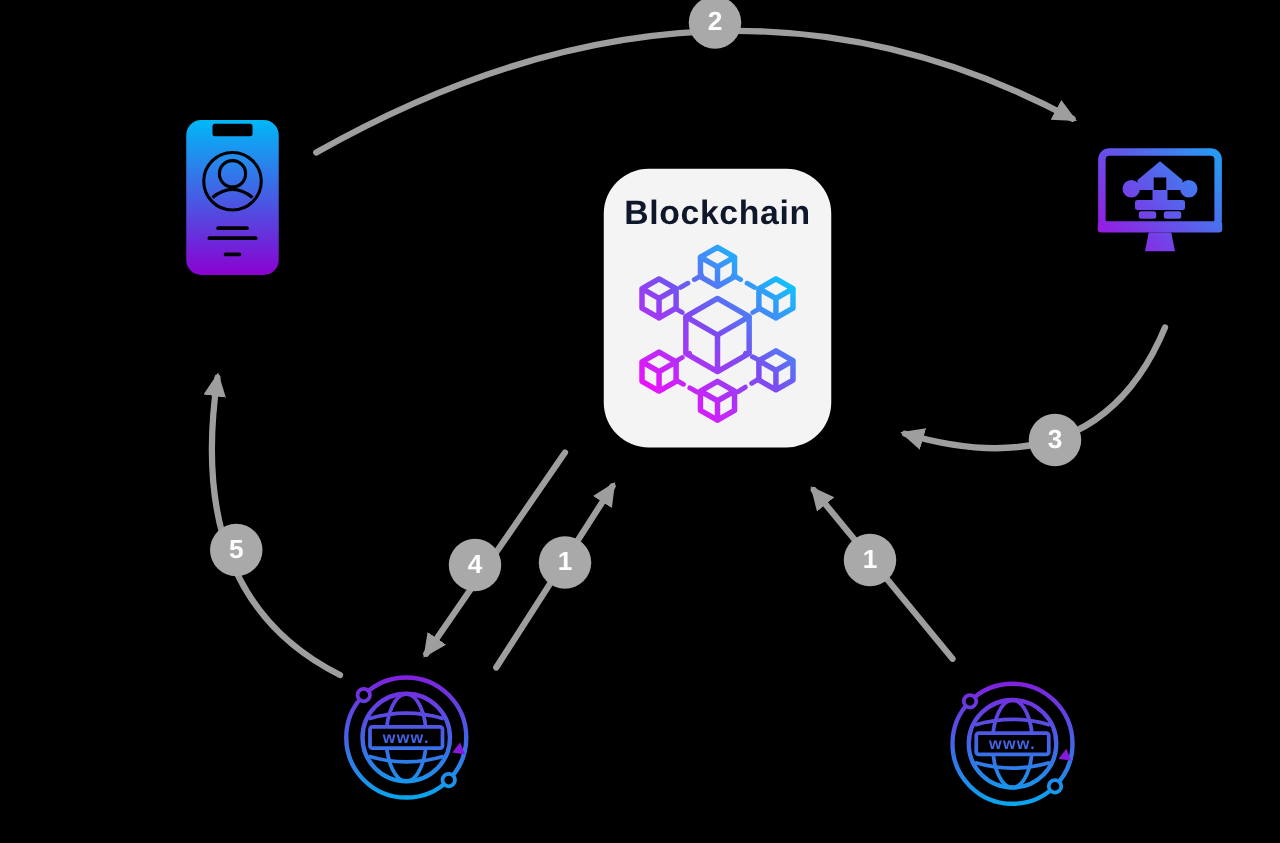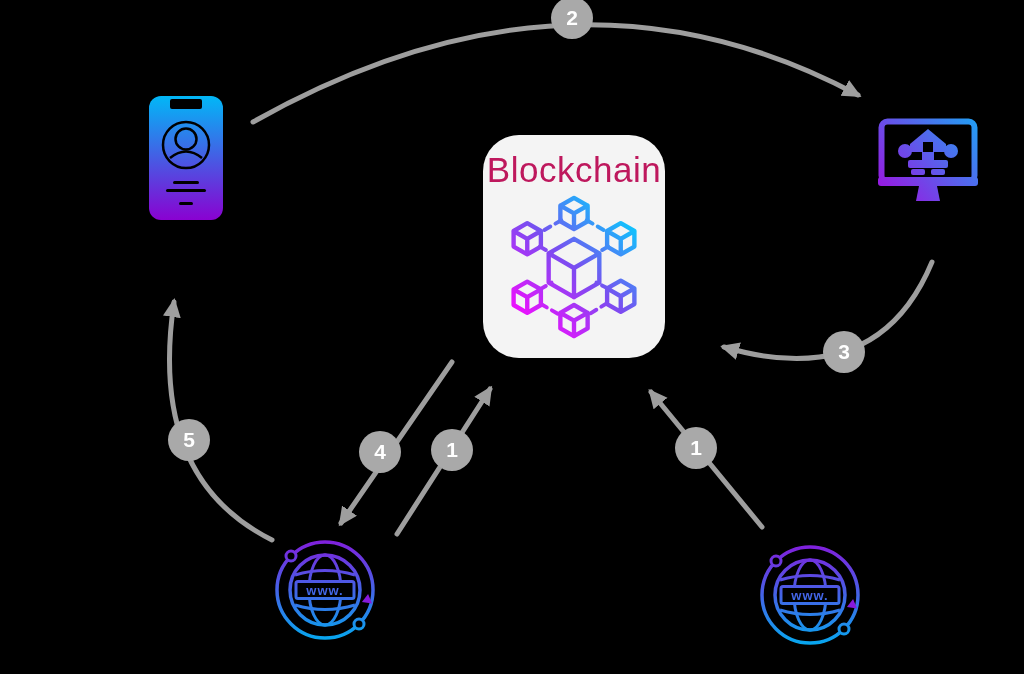--- a/index.html
+++ b/index.html
@@ -9,21 +9,21 @@
     font-family:"Liberation Sans",sans-serif;
   }
   .abs{position:absolute;}
   
   .card{
     position:absolute;left:483px;top:135px;width:182px;height:223px;
     background:#F4F4F4;border-radius:36px;
     display:flex;flex-direction:column;align-items:center;
   }
   .card-title{
-    margin-top:18px;font-size:35px;font-weight:normal;color:#be185d;
+    margin-top:18px;font-size:27px;font-weight:bold;color:#0f172a;
     letter-spacing:0.5px;line-height:34px;
   }
   .chain-icon{margin-top:6px;}
   
   .badge{
     position:absolute;width:42px;height:42px;border-radius:50%;
     background:#A9A9A9;color:#FFFFFF;
     display:flex;align-items:center;justify-content:center;
     font-size:21px;font-weight:bold;
     transform:translate(-50%,-50%);

